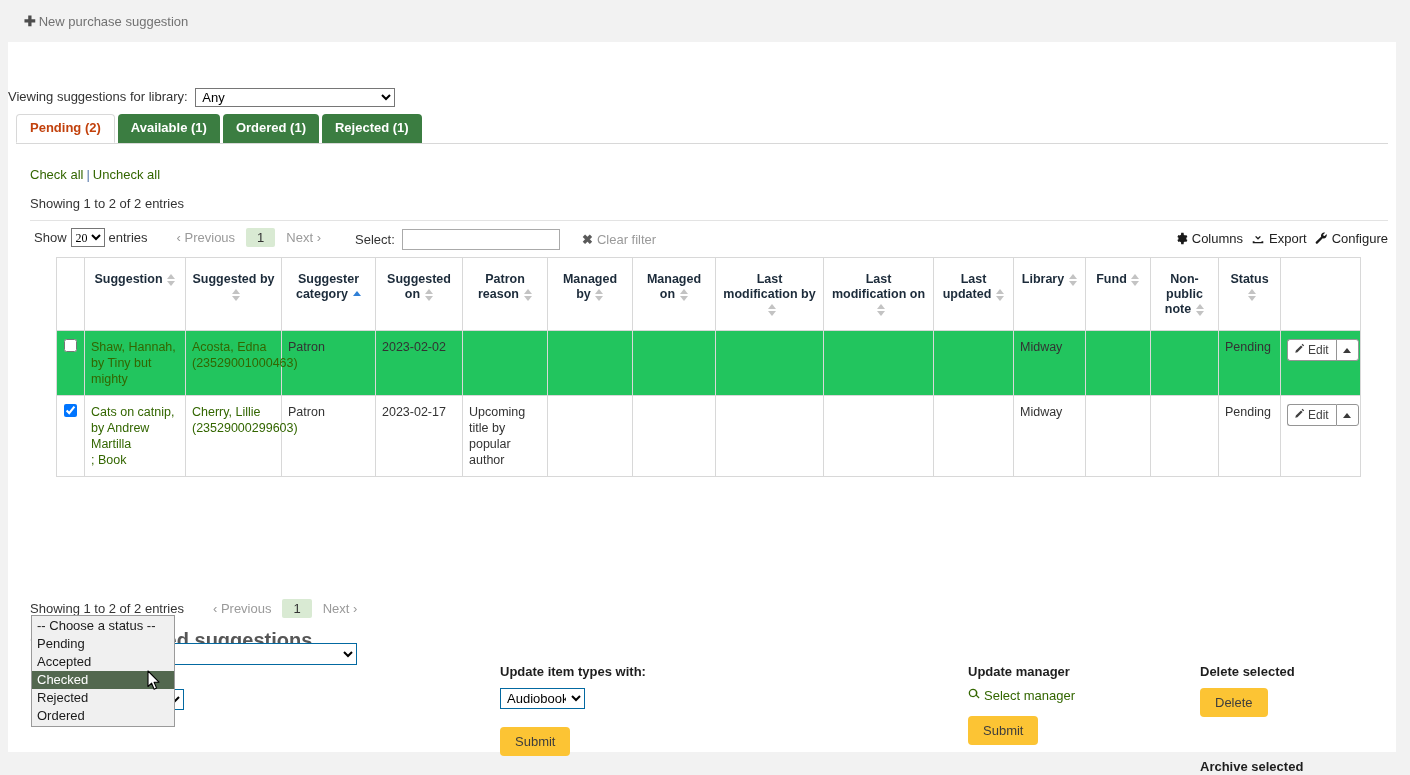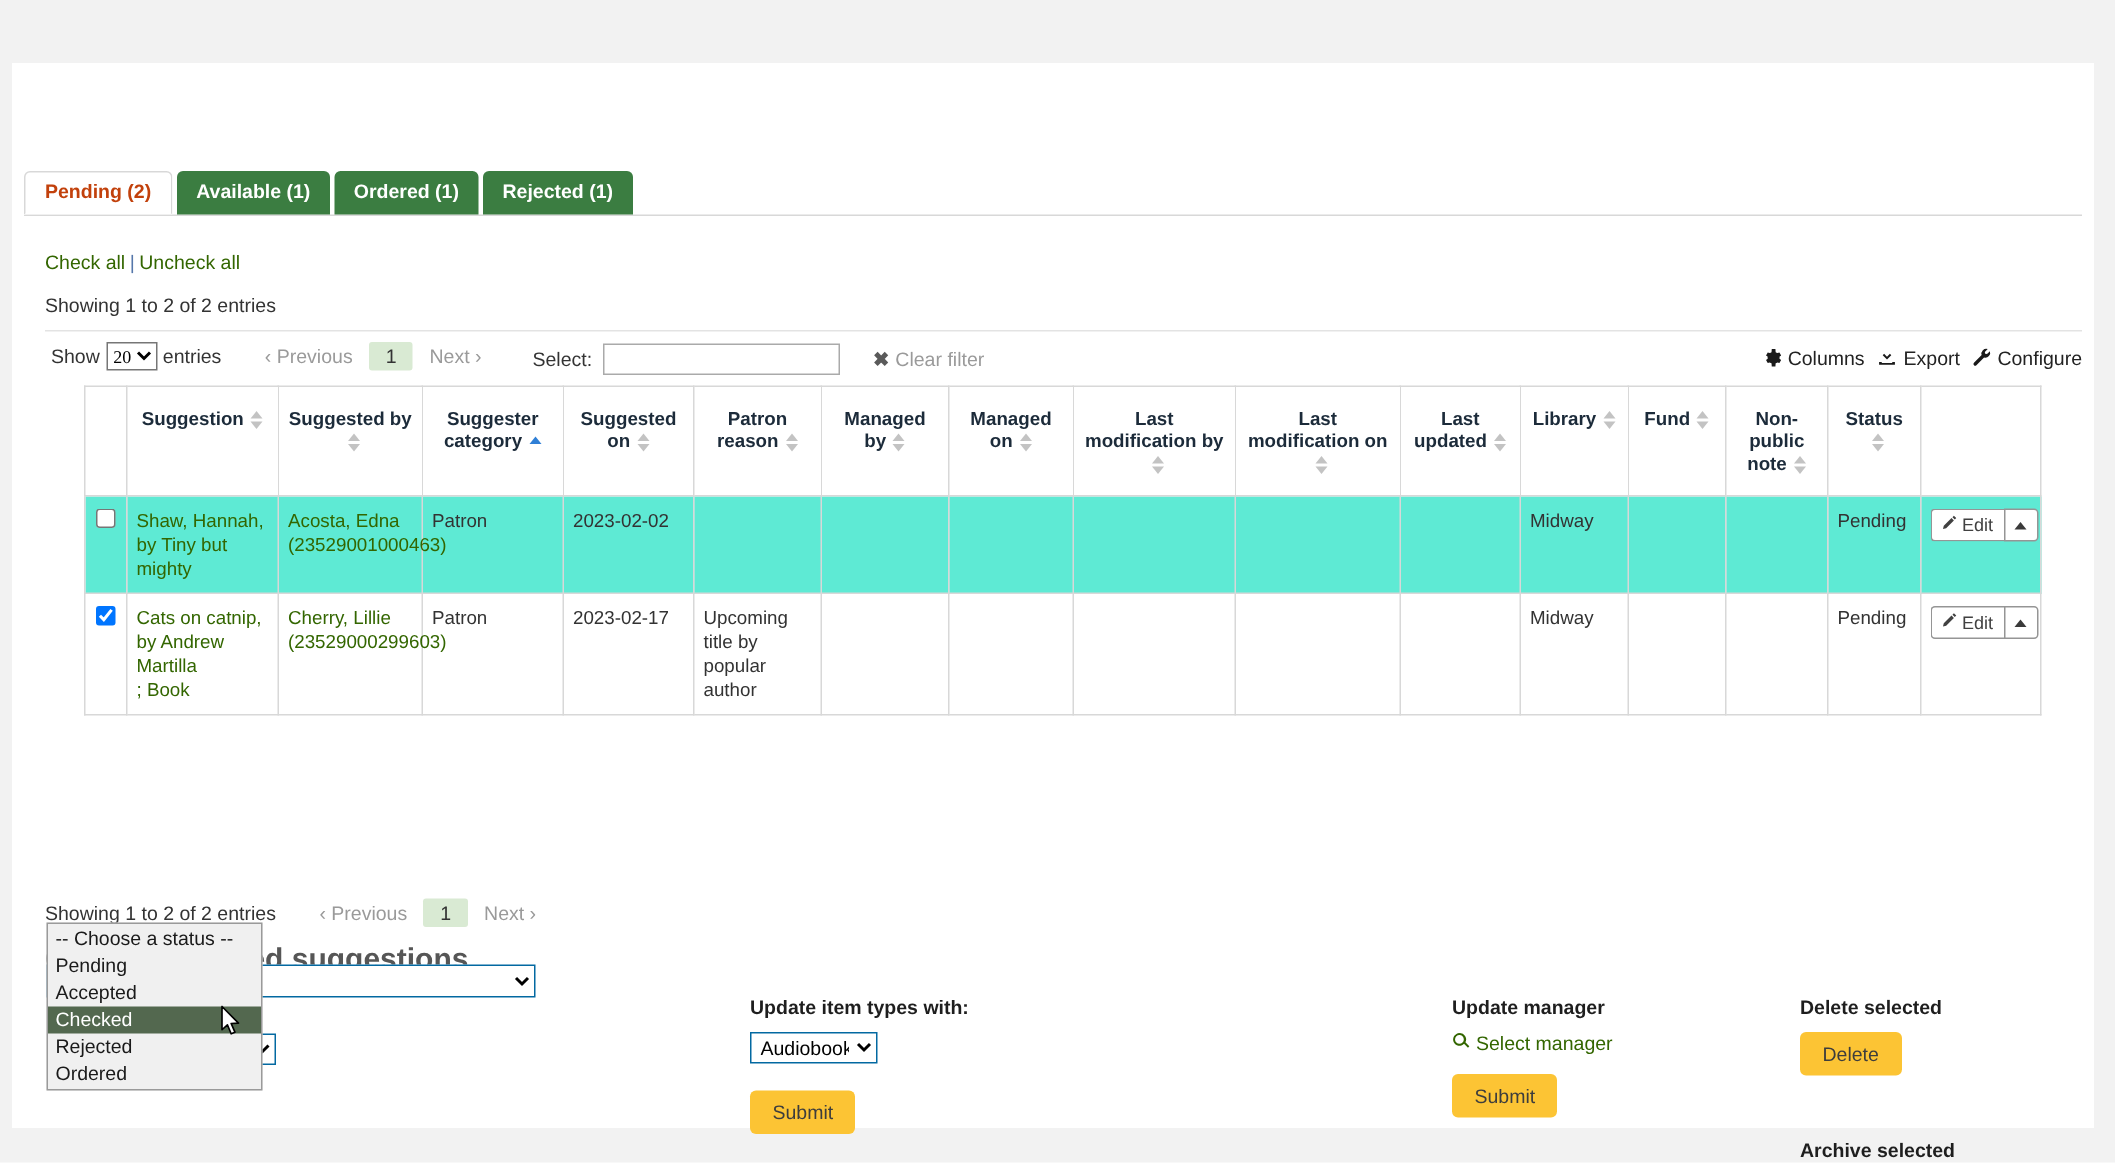--- a/index.html
+++ b/index.html
@@ -274,21 +274,21 @@
   th.sorted .sortarrows i.up { border-bottom-color: #2f7fd6; }
 
   table.sugg td {
     border: 1px solid #d8d8d8;
     padding: 8px 6px;
     vertical-align: top;
     line-height: 16px;
     color: #333;
     font-size: 12.5px;
   }
-  tr.stripe td { background: #5eead4; }
+  tr.stripe td { background: #22c55e; }
   tr.plain td  { background: #ffffff; }
   td.cb { text-align: center; padding-top: 9px; width: 28px; }
   td.link a { color: #336600; text-decoration: none; cursor: pointer; }
 
   input[type=checkbox] {
     width: 13px; height: 13px;
     margin: 0;
     vertical-align: top;
     cursor: pointer;
   }
@@ -434,24 +434,35 @@
     left: 147px; top: 670px;
     z-index: 60;
     pointer-events: none;
   }
 </style>
 </head>
 <body>
 
 <div id="root">
 
+  <div class="topbar">
+    <div class="new-sugg">
+      <span class="plus">✚</span><span>New purchase suggestion</span>
+    </div>
+  </div>
 
   <div class="panel">
 
 
+    <div class="library-row">
+      <span>Viewing suggestions for library:</span>
+      <select>
+        <option>Any</option>
+      </select>
+    </div>
 
     <div class="tabs">
       <div class="tab active">Pending (2)</div>
       <div class="tab">Available (1)</div>
       <div class="tab">Ordered (1)</div>
       <div class="tab">Rejected (1)</div>
     </div>
 
     <div class="tabpanel">
 

